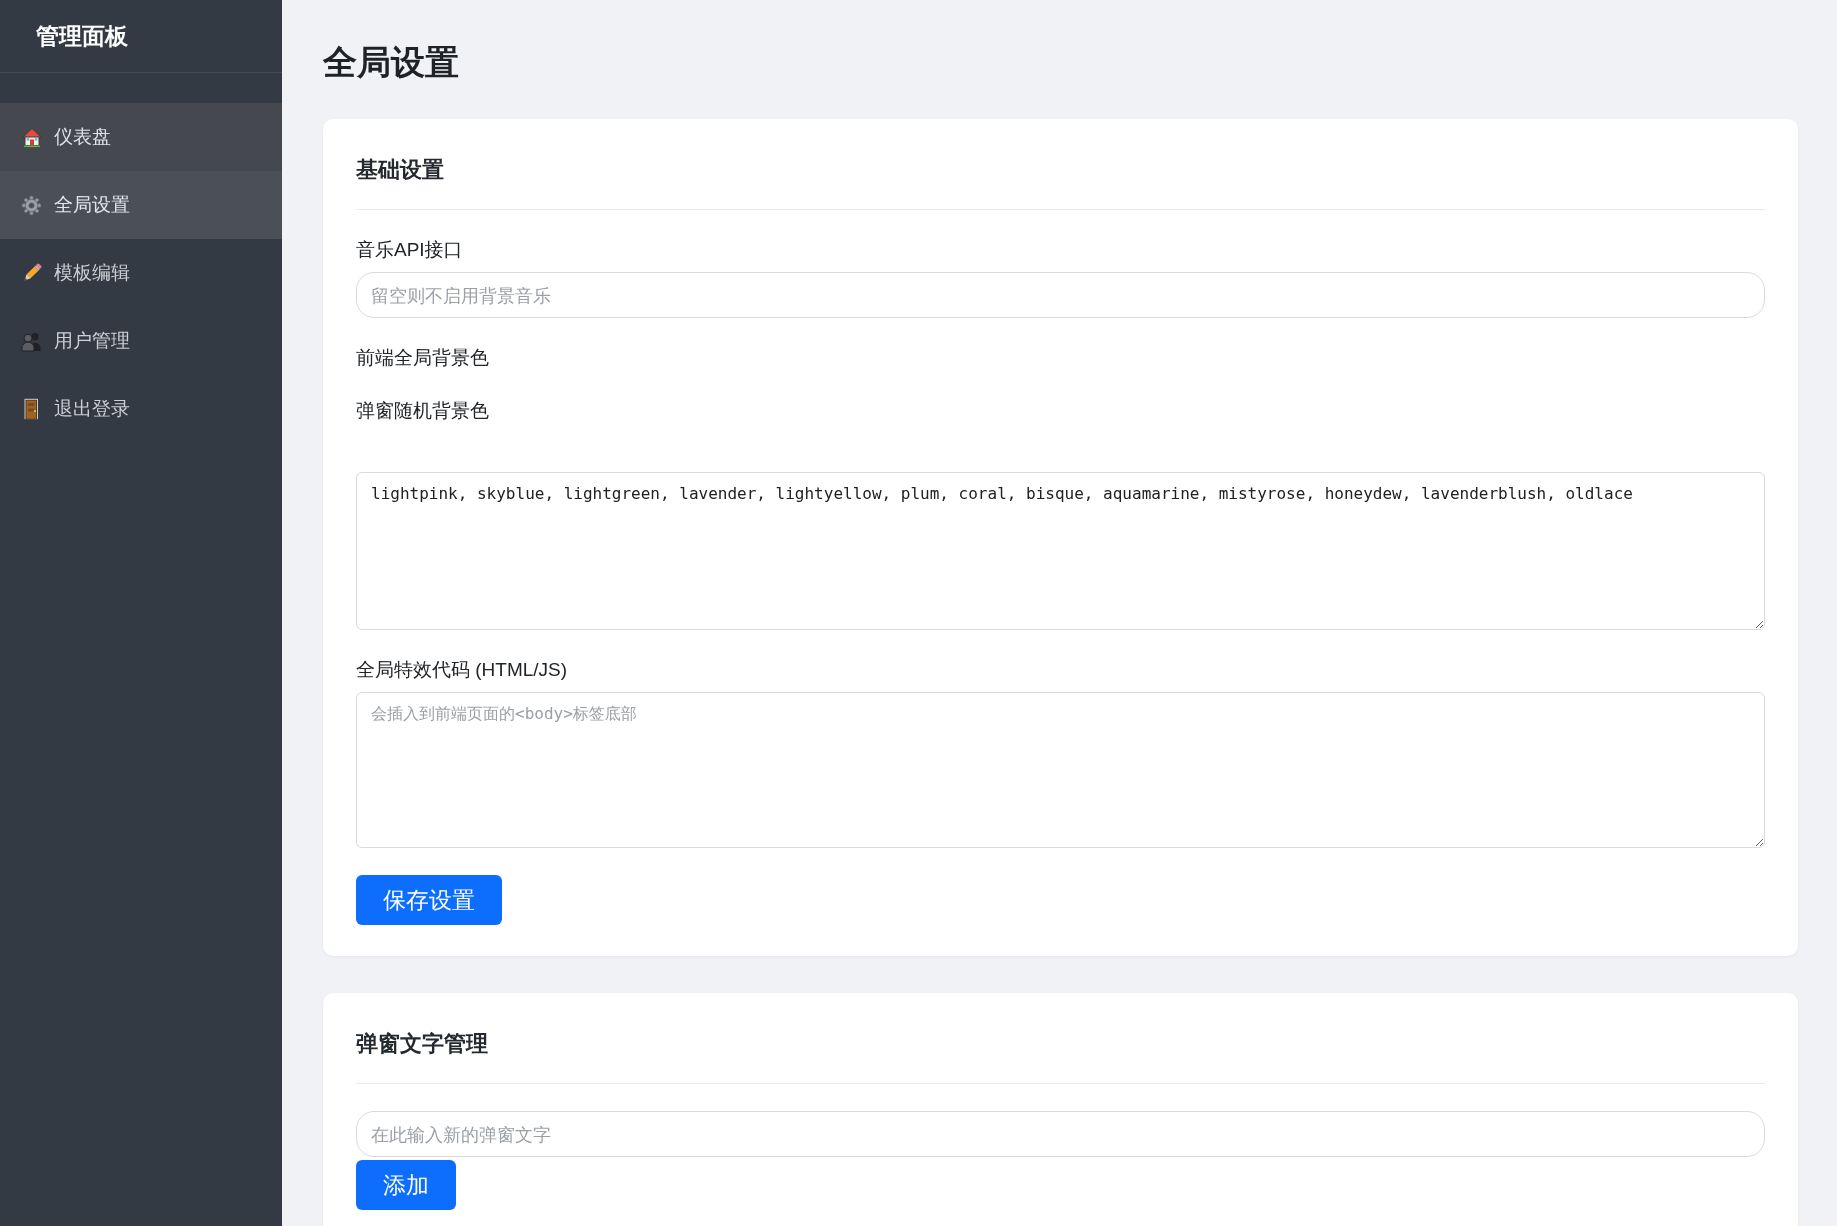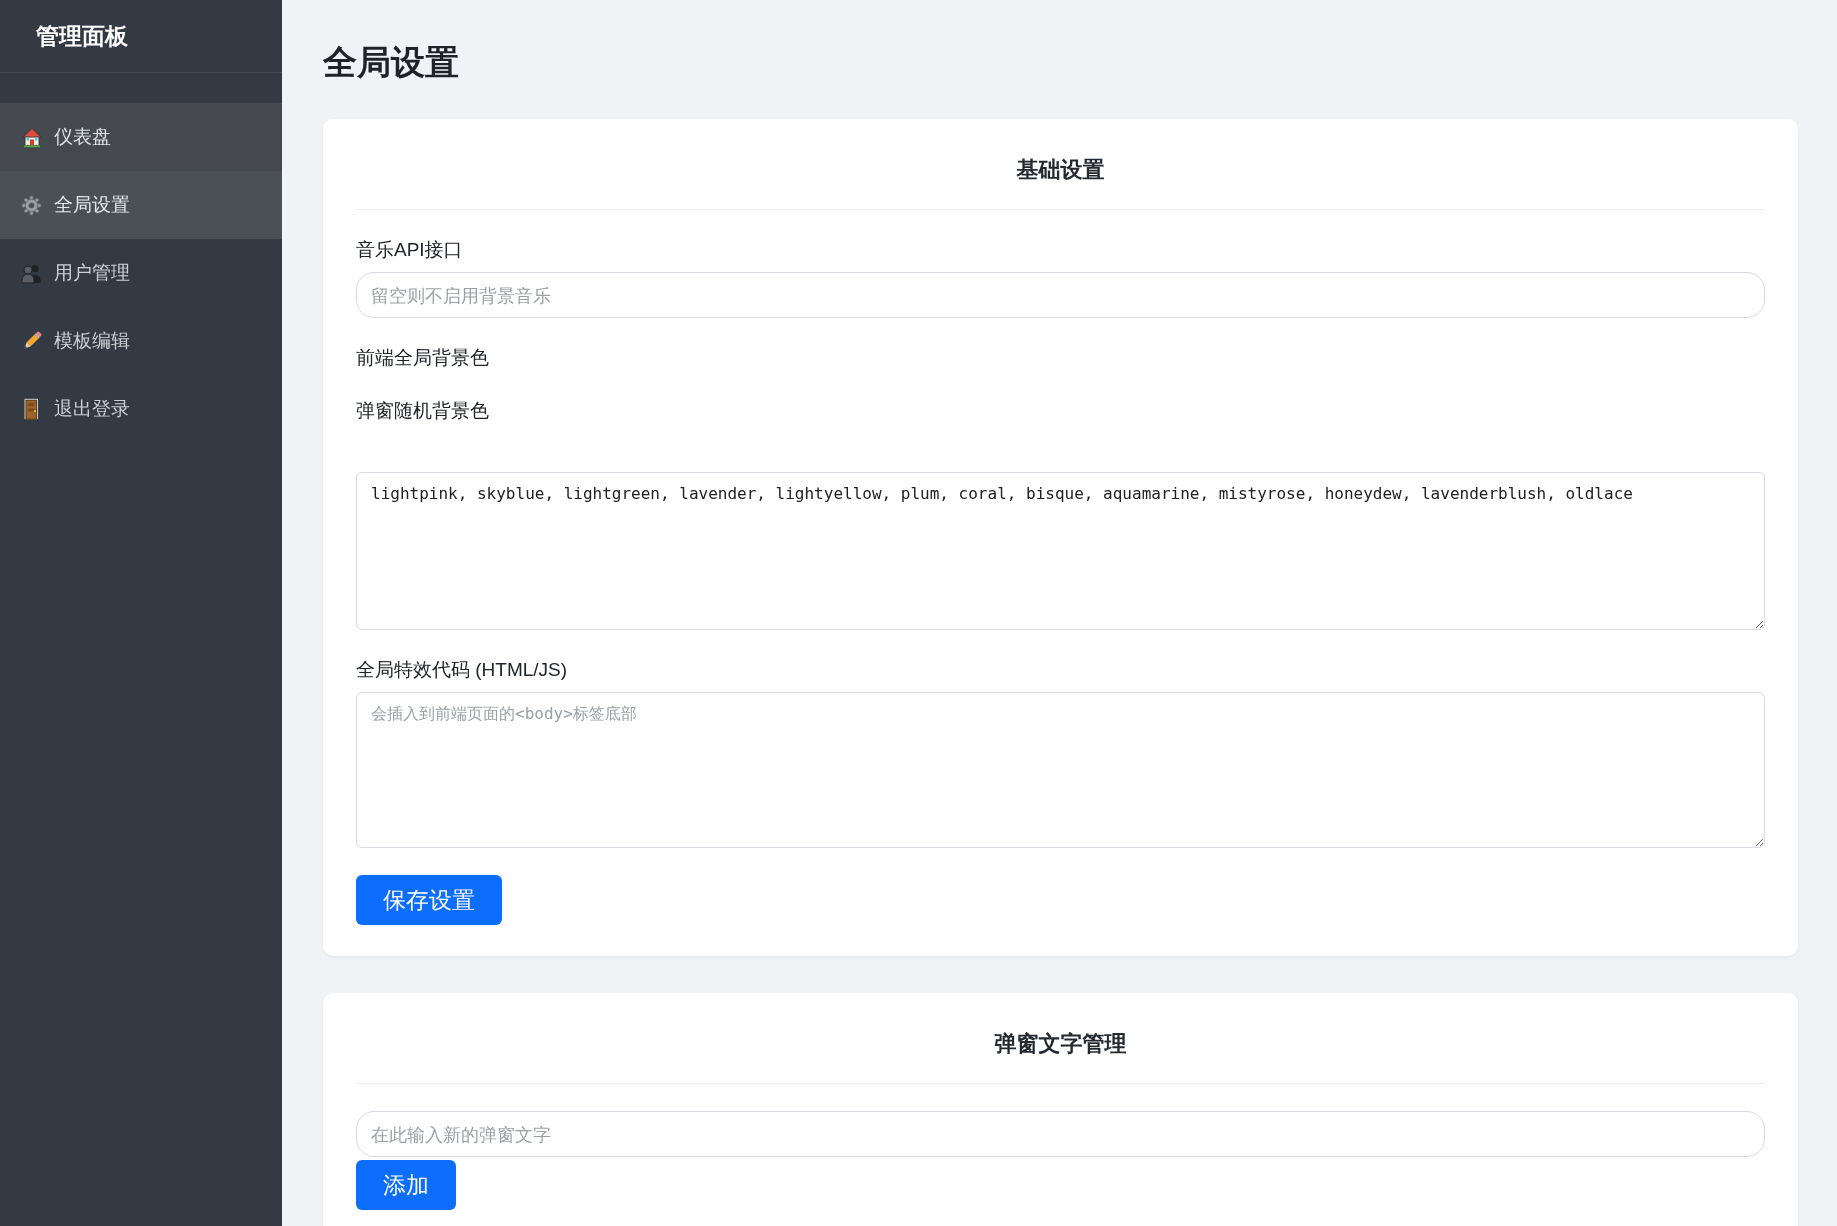--- a/index.html
+++ b/index.html
@@ -61,21 +61,20 @@
     box-shadow: 0 1px 3px rgba(0,0,0,0.06);
   }
   .card-gap { margin-bottom: 37px; }
   .card-heading {
     font-size: 22px;
     font-weight: bold;
     color: #24292f;
     padding-bottom: 24px;
     border-bottom: 1px solid #e9ecef;
     margin-bottom: 27px;
-    text-align: center;
   }
   .form-group { margin-bottom: 27px; }
   .form-label {
     display: block;
     font-size: 19px;
     color: #212529;
     margin-bottom: 9px;
   }
   .text-input {
     width: 100%;
@@ -153,51 +152,51 @@
             <circle cx="10.5" cy="10.5" r="6.2"></circle>
           </g>
           <circle cx="10.5" cy="10.5" r="2.6" fill="#4b5057" stroke="#5f6368" stroke-width="0.8"></circle>
         </svg>
       </span>
       <span class="nav-label">全局设置</span>
     </div>
 
     <div class="nav-item">
       <span class="nav-icon">
-        <svg width="23" height="21" viewBox="0 0 23 21">
-          <g fill="#1f2124">
-            <circle cx="15" cy="5.6" r="3.6"></circle>
-            <path d="M9.5 20 v-2.8 a5.5 5.5 0 0 1 11 0 V20 Z"></path>
-          </g>
-          <g fill="#5a5e64" stroke="#1f2124" stroke-width="1">
-            <circle cx="8" cy="7.2" r="4"></circle>
-            <path d="M2 20 v-3 a6 6 0 0 1 12 0 v3 Z"></path>
-          </g>
-        </svg>
-      </span>
-      <span class="nav-label">用户管理</span>
-    </div>
-
-    <div class="nav-item">
-      <span class="nav-icon">
         <svg width="22" height="22" viewBox="0 0 22 22">
           <g transform="rotate(45 11 11)">
             <rect x="8.2" y="-0.5" width="5.6" height="3.4" rx="1.4" fill="#ee7d87"></rect>
             <rect x="8.2" y="2.7" width="5.6" height="1.8" fill="#b8bcc2"></rect>
             <rect x="8.2" y="4.5" width="5.6" height="11.2" fill="#f8a72c"></rect>
             <path d="M8.2 15.7 h5.6 L11 21.6 Z" fill="#edd3a4"></path>
             <path d="M10.1 19 L11 21.6 L11.9 19 Z" fill="#3b3b3b"></path>
           </g>
         </svg>
       </span>
       <span class="nav-label">模板编辑</span>
     </div>
 
     <div class="nav-item">
       <span class="nav-icon">
+        <svg width="23" height="21" viewBox="0 0 23 21">
+          <g fill="#1f2124">
+            <circle cx="15" cy="5.6" r="3.6"></circle>
+            <path d="M9.5 20 v-2.8 a5.5 5.5 0 0 1 11 0 V20 Z"></path>
+          </g>
+          <g fill="#5a5e64" stroke="#1f2124" stroke-width="1">
+            <circle cx="8" cy="7.2" r="4"></circle>
+            <path d="M2 20 v-3 a6 6 0 0 1 12 0 v3 Z"></path>
+          </g>
+        </svg>
+      </span>
+      <span class="nav-label">用户管理</span>
+    </div>
+
+    <div class="nav-item">
+      <span class="nav-icon">
         <svg width="20" height="22" viewBox="0 0 20 22">
           <rect x="2.5" y="0.8" width="13.5" height="20.4" fill="#c9cdd2"></rect>
           <rect x="4" y="2.3" width="10.5" height="18.9" fill="#9c6428" stroke="#5c3a14" stroke-width="1"></rect>
           <rect x="6" y="5" width="6.5" height="3" fill="#7a4c1c"></rect>
           <rect x="6" y="10.5" width="6.5" height="3" fill="#7a4c1c"></rect>
           <circle cx="13" cy="13" r="1.1" fill="#f3c14b"></circle>
         </svg>
       </span>
       <span class="nav-label">退出登录</span>
     </div>

